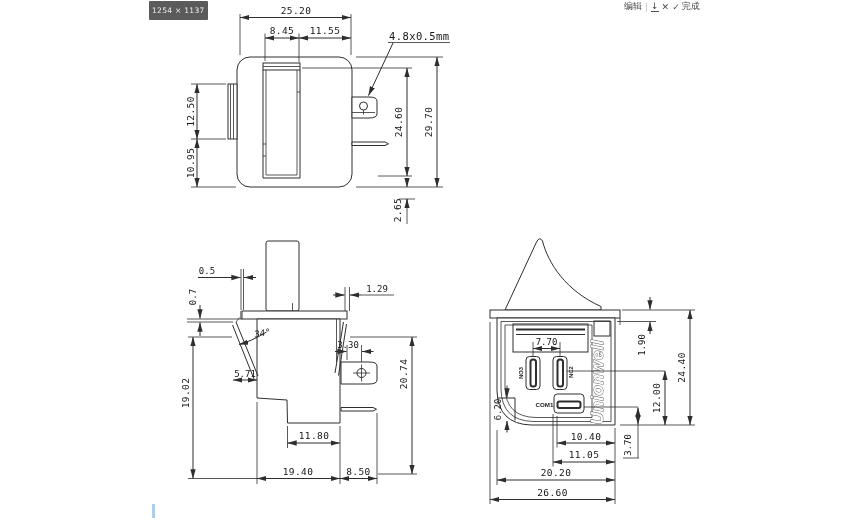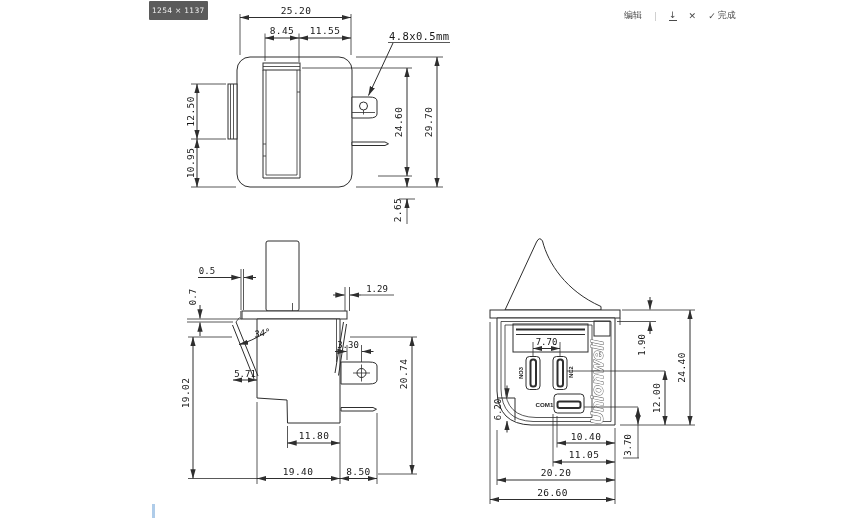--- a/index.html
+++ b/index.html
@@ -2,22 +2,22 @@
 <html><head>
 <meta charset="utf-8">
 <style>
   html,body{margin:0;padding:0;background:#fff;}
   #stage{position:relative;width:860px;height:520px;background:#fff;overflow:hidden;
          font-family:"DejaVu Sans","Liberation Sans",sans-serif;}
   
   #size-badge{position:absolute;left:149px;top:1px;height:11px;line-height:11px;
     padding:4px 3px;background:rgba(45,45,45,.78);color:#f0f0f0;font-size:7.5px;
     border-radius:1px;letter-spacing:.3px;}
-  #toolbar{position:absolute;left:624px;top:9px;height:13px;display:flex;align-items:center;
-    gap:12px;font-size:9px;color:#4a4a4a;}
+  #toolbar{position:absolute;left:624px;top:0;height:13px;display:flex;align-items:center;
+    gap:3px;font-size:9px;color:#4a4a4a;}
   #toolbar .sep{color:#c3c3c3;}
   #toolbar .tb{cursor:default;display:inline-flex;align-items:center;gap:2px;}
   #dl-glyph{display:inline-block;border-bottom:1px solid #4a4a4a;line-height:8px;height:9px;}
   #caret{position:absolute;left:152px;top:504px;width:3px;height:14px;background:#a6c6e7;opacity:.9;}
   
   svg{position:absolute;left:0;top:0;}
   .ln{stroke:#2e2e2e;stroke-width:1;fill:none;}
   .thin{stroke:#2e2e2e;stroke-width:.8;fill:none;}
   .thick{stroke:#2e2e2e;stroke-width:2;fill:none;}
   .fw{fill:#fff;stroke:#2e2e2e;stroke-width:1;}

